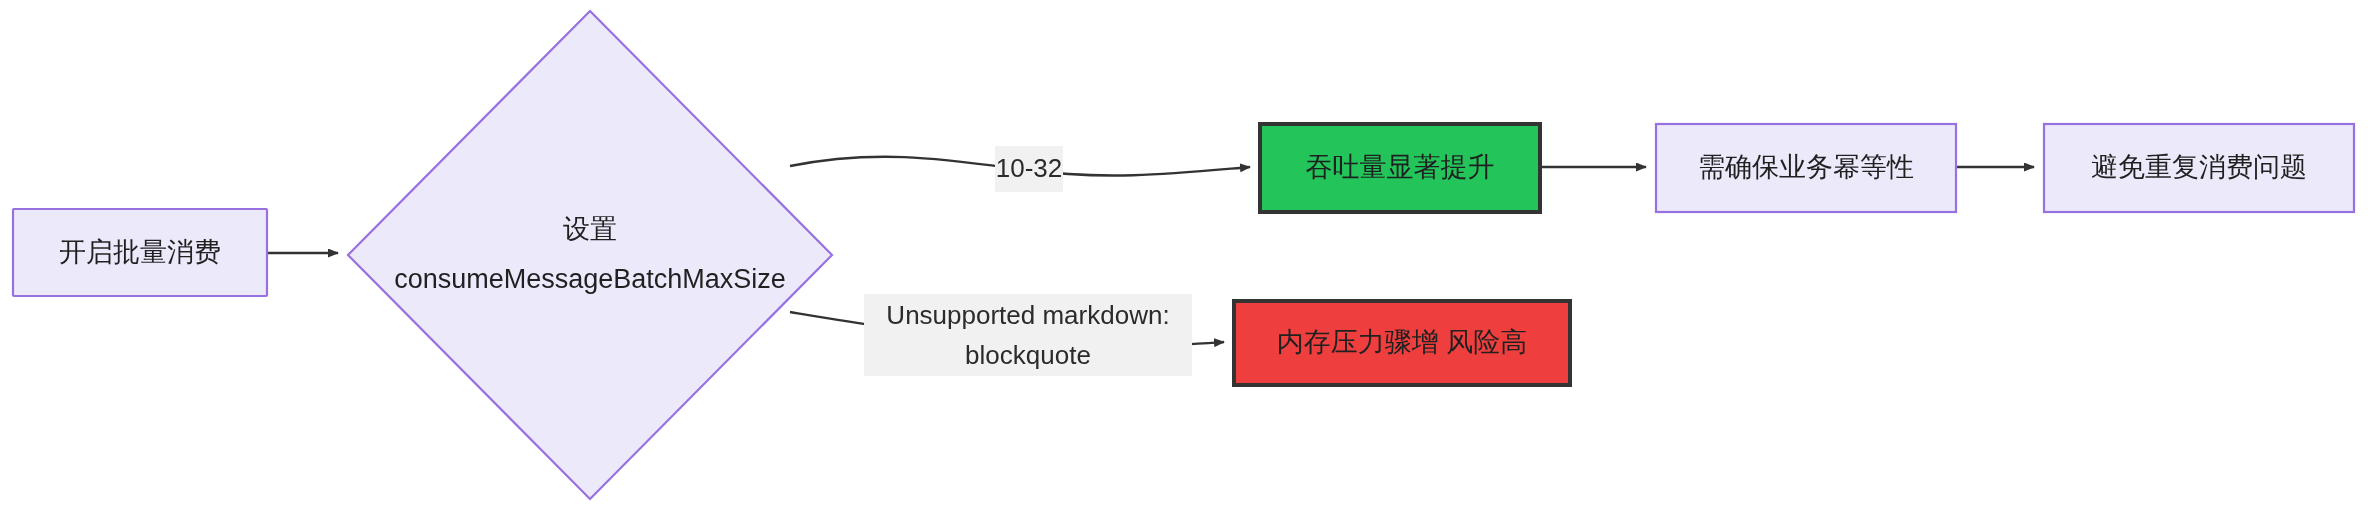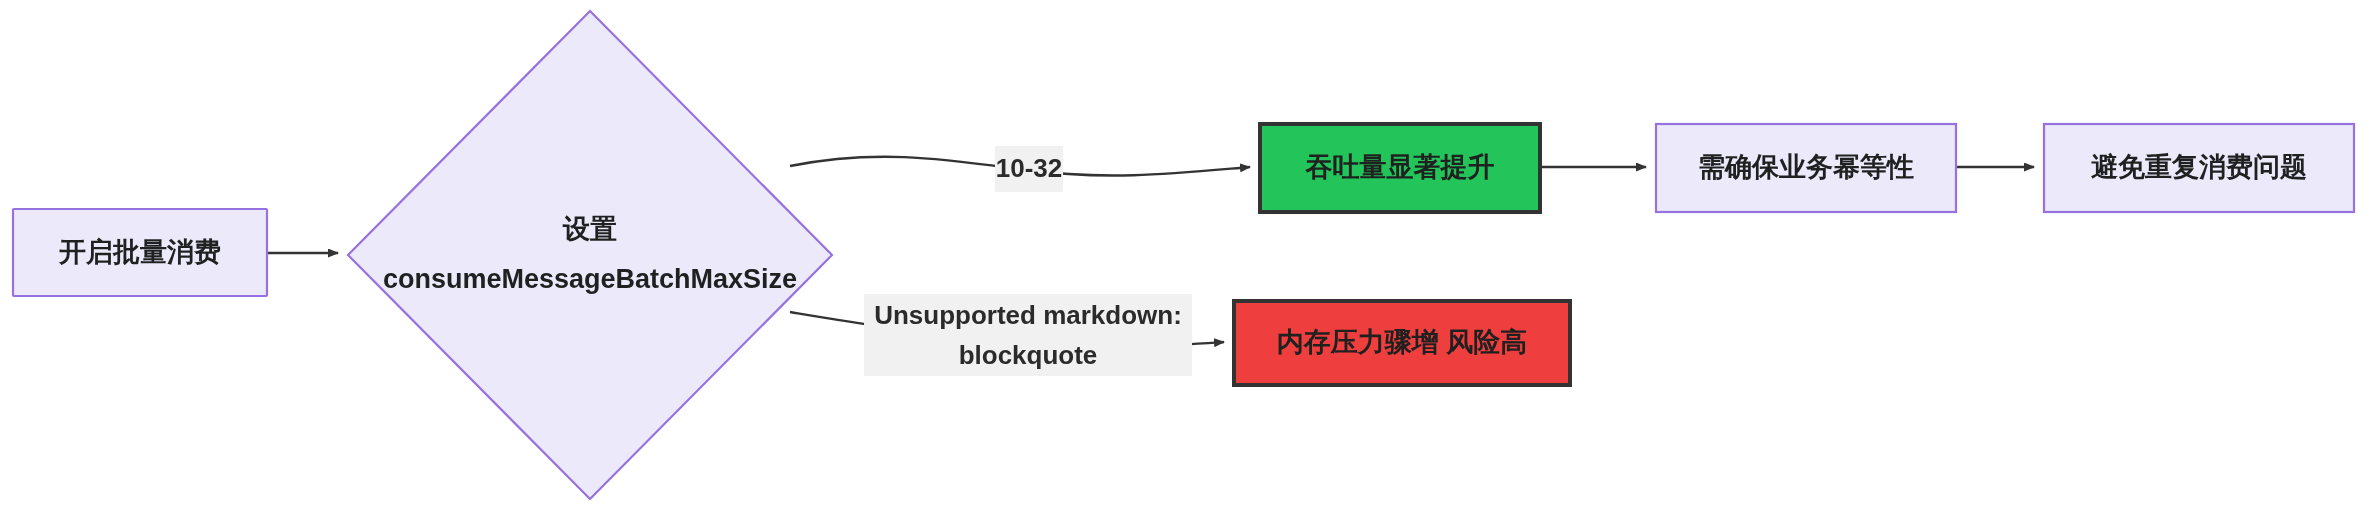--- a/index.html
+++ b/index.html
@@ -12,21 +12,20 @@
     width: 2368px;
     height: 508px;
     overflow: hidden;
     font-family: "Liberation Sans", "DejaVu Sans", sans-serif;
   }
   #flowchart-root {
     position: relative;
     width: 2368px;
     height: 508px;
     background: #ffffff;
-    font-weight: bold;
   }
   svg#diagram-svg {
     display: block;
     width: 2368px;
     height: 508px;
   }
   .node-shape {
     stroke-width: 2.2px;
   }
   .node-purple .node-shape {

